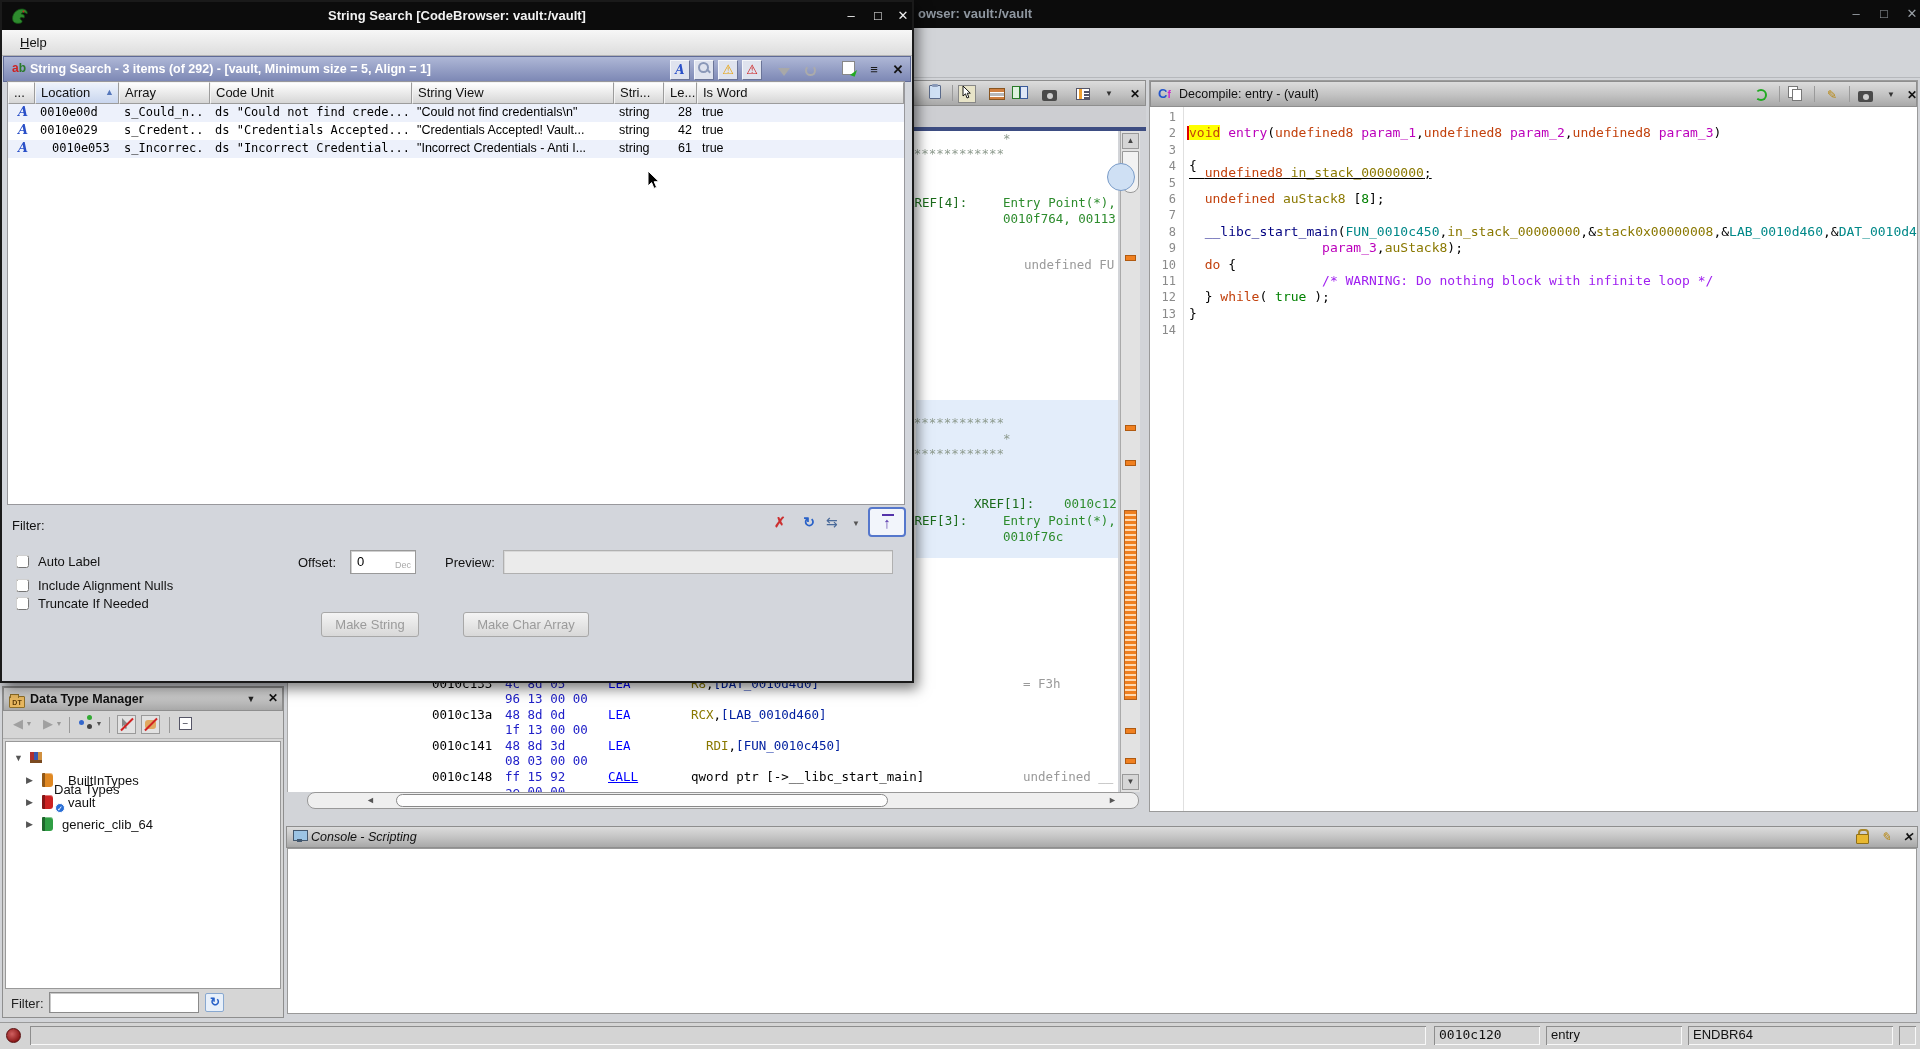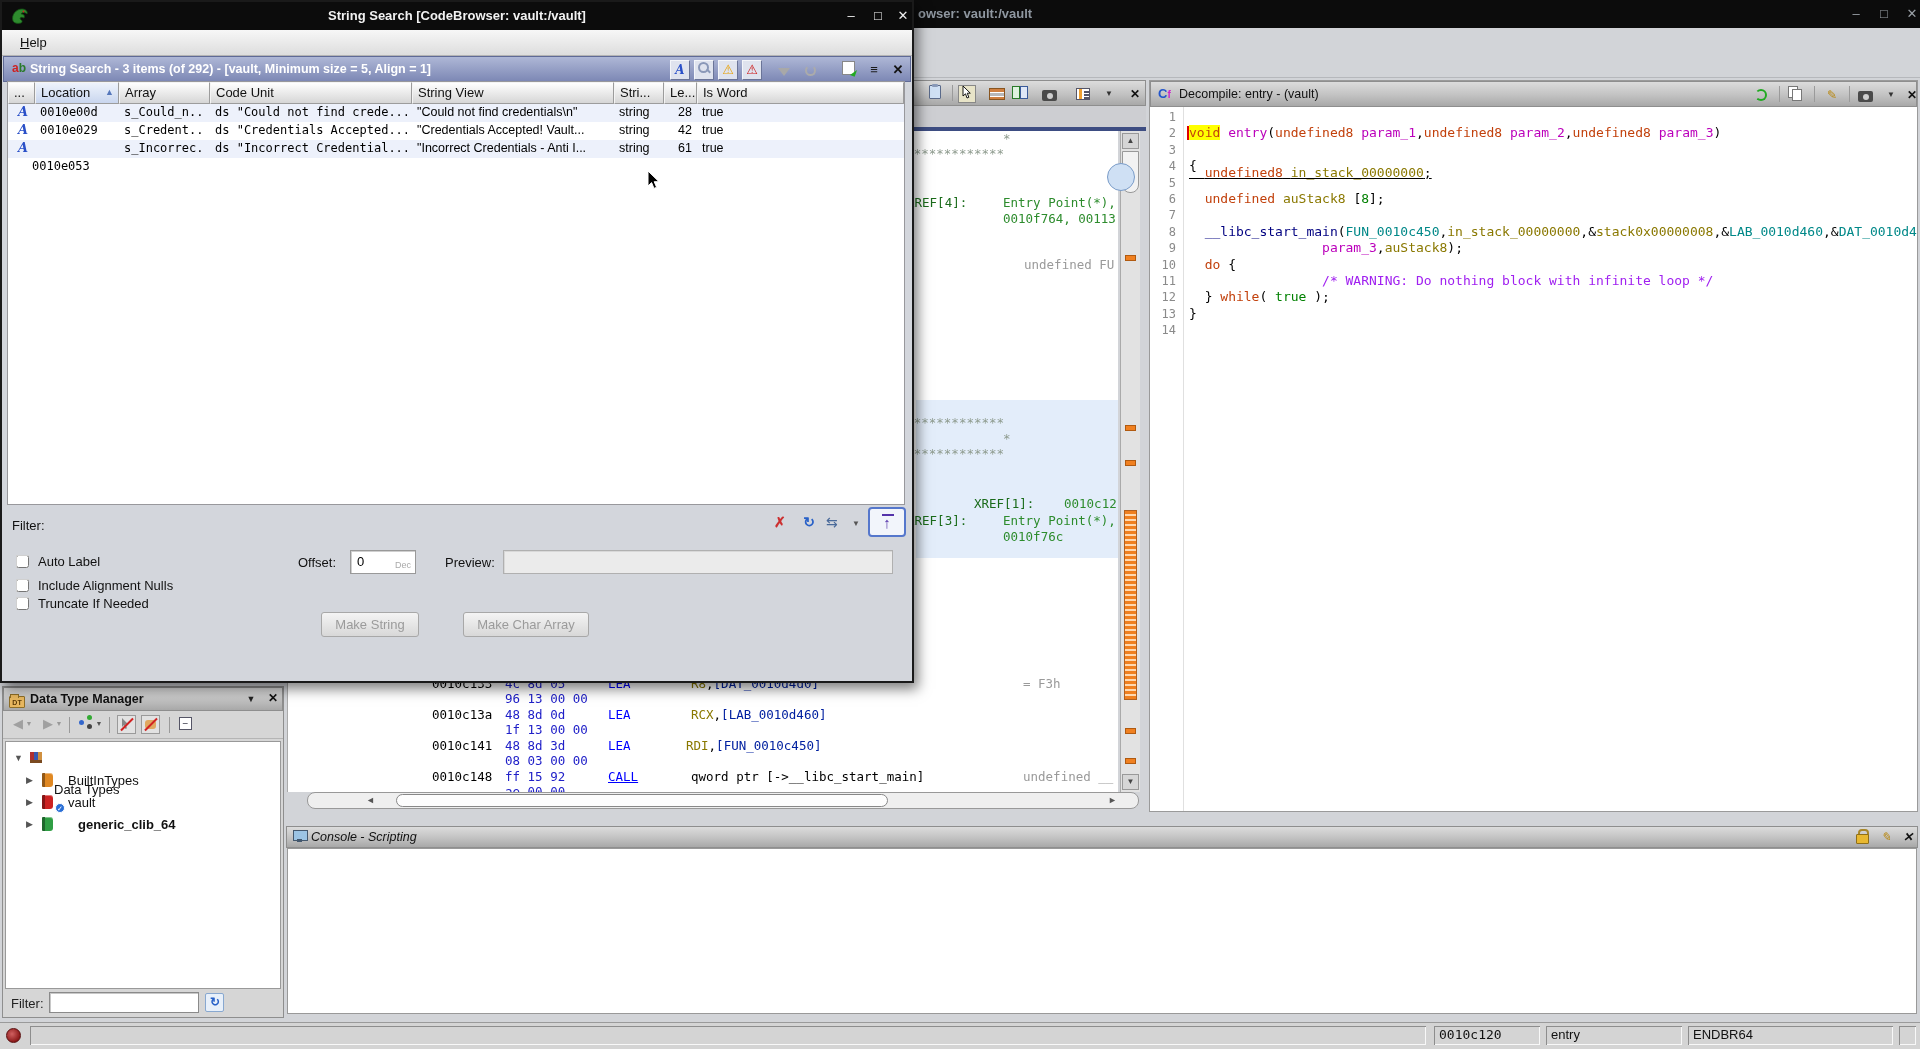--- a/index.html
+++ b/index.html
@@ -305,21 +305,21 @@
             <span class="aspan tk-mn" style="left: 320px;">LEA</span>
             <span class="aspan" style="left: 403px;"><span class="tk-reg">RCX</span><span class="tk-pl">,</span><span class="tk-mem">[LAB_0010d460]</span></span>
           </div>
           <div class="aln" style="top: 591px;">
             <span class="aspan tk-byt" style="left: 217px;">1f 13 00 00</span>
           </div>
           <div class="aln" style="top: 607px;">
             <span class="aspan tk-addr" style="left: 144px;">0010c141</span>
             <span class="aspan tk-byt" style="left: 217px;">48 8d 3d</span>
             <span class="aspan tk-mn" style="left: 320px;">LEA</span>
-            <span class="aspan" style="left: 398px; text-align: right;"><span class="tk-reg">RDI</span><span class="tk-pl">,</span><span class="tk-mem">[FUN_0010c450]</span></span>
+            <span class="aspan" style="left: 418px; text-align: right;"><span class="tk-reg">RDI</span><span class="tk-pl">,</span><span class="tk-mem">[FUN_0010c450]</span></span>
           </div>
           <div class="aln" style="top: 622px;">
             <span class="aspan tk-byt" style="left: 217px;">08 03 00 00</span>
           </div>
           <div class="aln" style="top: 638px;">
             <span class="aspan tk-addr" style="left: 144px;">0010c148</span>
             <span class="aspan tk-byt" style="left: 217px;">ff 15 92</span>
             <span class="aspan tk-mn tk-und" style="left: 320px;">CALL</span>
             <span class="aspan" style="left: 403px;"><span class="tk-pl">qword ptr [-&gt;__libc_start_main]</span></span>
             <span class="aspan tk-dim" style="left: 735px;">undefined __</span>
@@ -458,21 +458,21 @@
         <div class="dtrow" style="top: 50px;">
           <span class="dt-exp" style="left: 20px;">▶</span>
           <span class="ti book ti-book-red" style="left: 36px;">
             <span class="badge">✓</span>
           </span>
           <span class="dt-label" style="left: 62px;">vault</span>
         </div>
         <div class="dtrow" style="top: 72px;">
           <span class="dt-exp" style="left: 20px;">▶</span>
           <span class="ti book ti-book-green" style="left: 36px;"></span>
-          <span class="dt-label" style="left: 72px; font-weight: bold;">generic_clib_64</span>
+          <span class="dt-label" style="left: 56px;">generic_clib_64</span>
         </div>
       </div>
     <span id="dtm-filter-label">Filter:</span>
     <input id="dtm-filter-input" value="" style="">
     <span id="dtm-filter-btn">
       <span style="position:absolute; left:4px; top:1px; color:#2861c8; font-weight:bold; font-size:12px;">↻</span>
     </span>
   </div>
 
   <div id="statusbar">
@@ -541,21 +541,21 @@
             <div class="tcell mono" style="left: 32px; width: 74px;">0010e029</div>
             <div class="tcell mono" style="left: 116px; width: 81px;">s_Credent...</div>
             <div class="tcell mono" style="left: 207px; width: 192px;">ds "Credentials Accepted...</div>
             <div class="tcell" style="left: 409px; width: 192px;">"Credentials Accepted! Vault...</div>
             <div class="tcell" style="left: 611px; width: 40px;">string</div>
             <div class="tcell rgt" style="left: 661px; width: 23px;">42</div>
             <div class="tcell" style="left: 694px; width: 197px;">true</div>
           </div>
           <div class="trow alt" style="top: 36px;">
             <span class="a-ico" style="left: 10px;">A</span>
-            <div class="tcell mono" style="left: 24px; width: 74px; margin-top: 18px;">0010e053</div>
+            <div class="tcell mono" style="left: 44px; width: 74px;">0010e053</div>
             <div class="tcell mono" style="left: 116px; width: 81px;">s_Incorrec...</div>
             <div class="tcell mono" style="left: 207px; width: 192px;">ds "Incorrect Credential...</div>
             <div class="tcell" style="left: 409px; width: 192px;">"Incorrect Credentials - Anti I...</div>
             <div class="tcell" style="left: 611px; width: 40px;">string</div>
             <div class="tcell rgt" style="left: 661px; width: 23px;">61</div>
             <div class="tcell" style="left: 694px; width: 197px;">true</div>
           </div>
         </div>
 
       <span id="ss-filter-label">Filter:</span>

